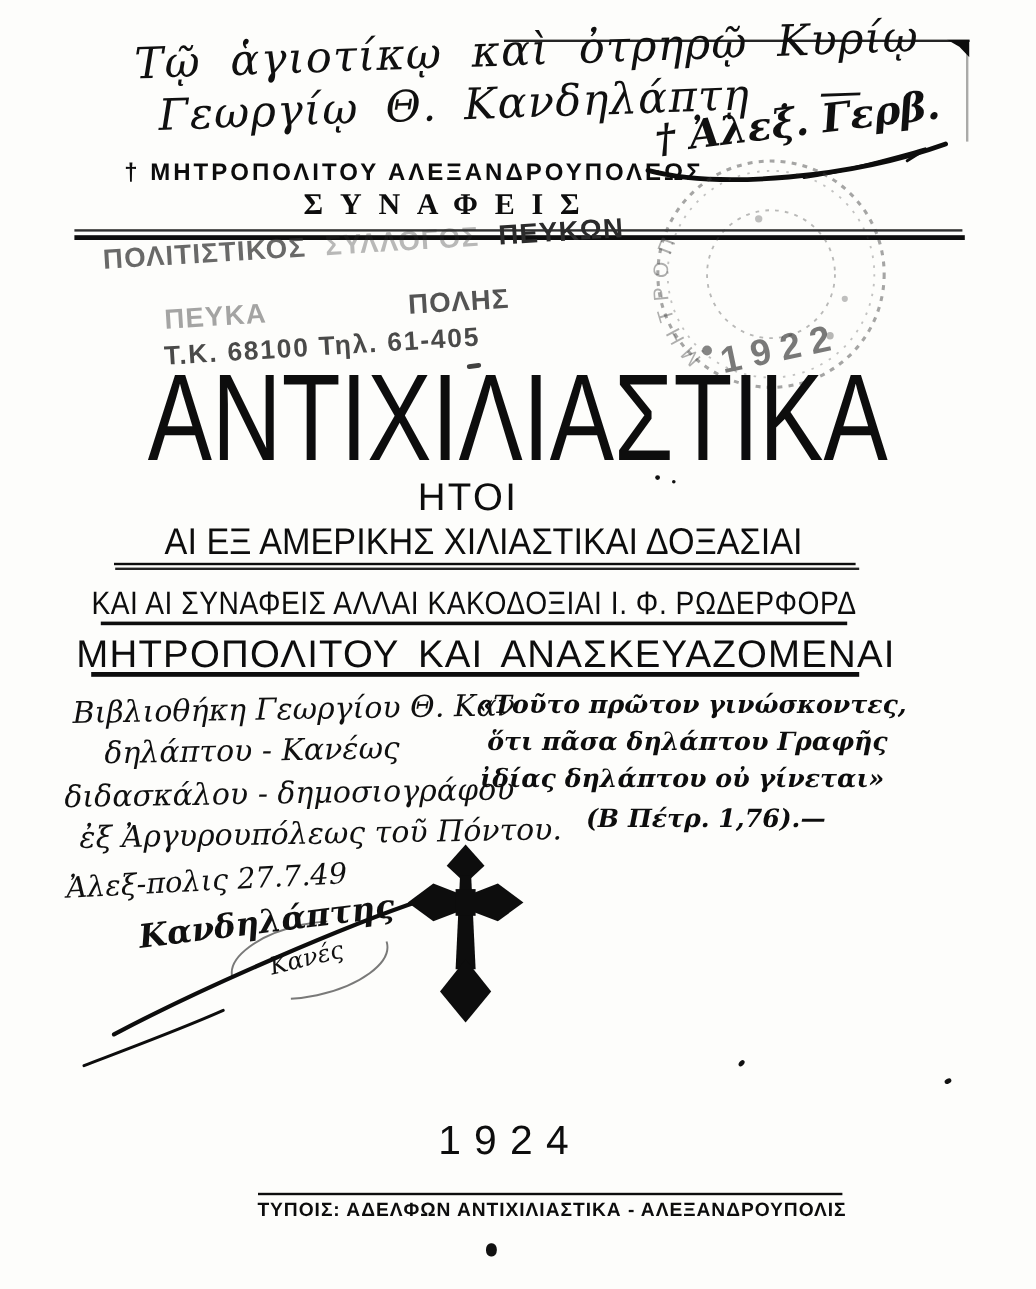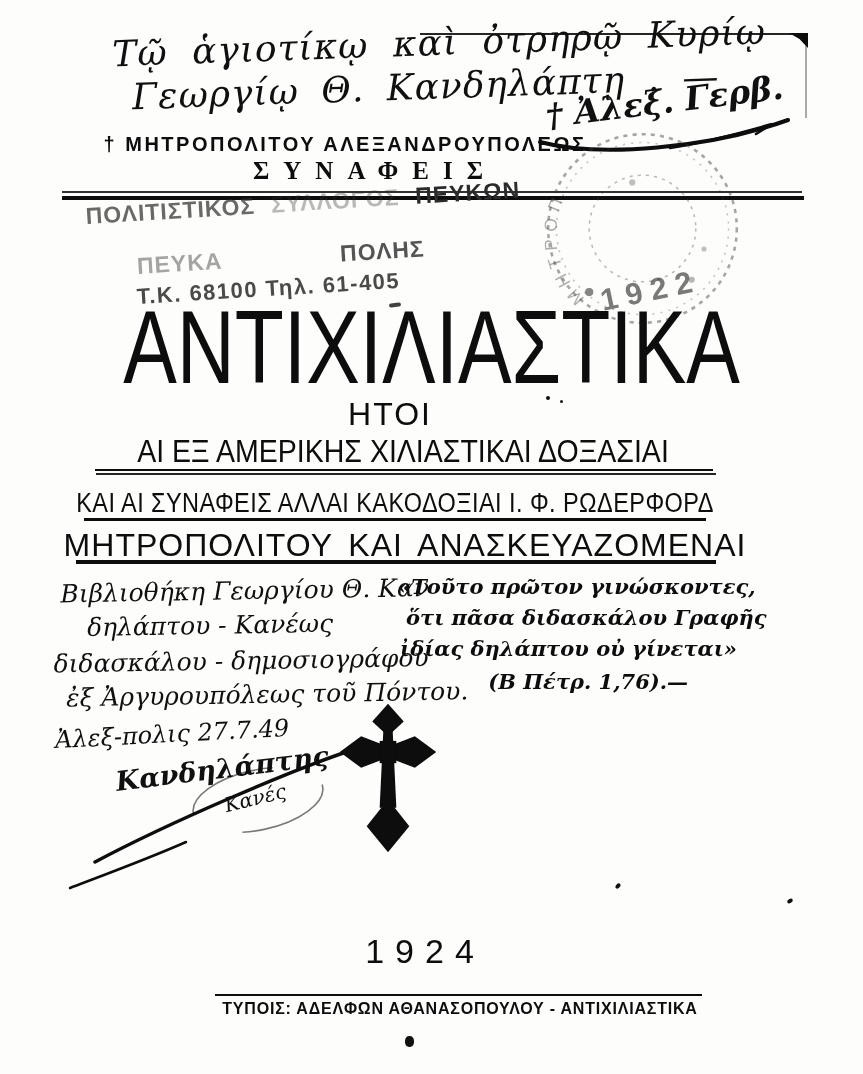--- a/index.html
+++ b/index.html
@@ -132,39 +132,39 @@
   <div class="abs hand sig">Κανδηλάπτης</div>
   <div class="abs hand alias">Κανές</div>
   <svg class="abs" style="left:0;top:690px;width:480px;height:230px;" viewBox="0 0 480 230">
     <path d="M95,172 C170,132 292,80 352,60" fill="none" stroke="#0d0d0d" stroke-width="3.5" stroke-linecap="round"></path>
     <path d="M70,198 C96,188 150,168 186,152" fill="none" stroke="#0d0d0d" stroke-width="2.5" stroke-linecap="round"></path>
     <ellipse cx="258" cy="110" rx="66" ry="30" transform="rotate(-12 258 110)" fill="none" stroke="#0d0d0d" stroke-width="1.6" stroke-dasharray="100 55" opacity=".55"></ellipse>
   </svg>
 
   <div class="abs quote">
     <div class="q1">«Τοῦτο πρῶτον γινώσκοντες,</div>
-    <div class="q2">ὅτι πᾶσα διδασκάλου Γραφῆς</div>
+    <div class="q2">ὅτι πᾶσα δηλάπτου Γραφῆς</div>
     <div class="q3">ἰδίας δηλάπτου οὐ γίνεται»</div>
     <div class="q4">(Β Πέτρ. 1,76).—</div>
   </div>
 
   <svg class="abs" style="left:337px;top:702px;width:102px;height:152px;" viewBox="0 0 110 160">
     <g fill="#0d0d0d">
       <polygon points="55,0 72,19 58,32 52,32 38,19"></polygon>
       <polygon points="50,28 60,28 64,112 46,112"></polygon>
       <polygon points="55,103 78,132 55,160 32,132"></polygon>
       <polygon points="3,52 26,35 52,45 52,59 26,69"></polygon>
       <polygon points="107,52 84,35 58,45 58,59 84,69"></polygon>
       <rect x="46" y="40" width="18" height="24"></rect>
     </g>
   </svg>
 
   <div class="center-line printed year">1924</div>
   <div class="rule" style="left:215px;top:994px;width:487px;height:2px;"></div>
-  <div class="center-line printed printer">ΤΥΠΟΙΣ: ΑΔΕΛΦΩΝ ΑΘΑΝΑΣΟΠΟΥΛΟΥ - ΑΝΤΙΧΙΛΙΑΣΤΙΚΑ</div>
+  <div class="center-line printed printer">ΤΥΠΟΙΣ: ΑΔΕΛΦΩΝ ΑΝΤΙΧΙΛΙΑΣΤΙΚΑ - ΑΛΕΞΑΝΔΡΟΥΠΟΛΙΣ</div>
 
   <div class="speck" style="left:405px;top:1036px;width:9px;height:11px;border-radius:45%;"></div>
   <div class="speck" style="left:616px;top:883px;width:4px;height:6px;transform:rotate(40deg);"></div>
   <div class="speck" style="left:787px;top:899px;width:6px;height:4px;transform:rotate(-30deg);"></div>
   <div class="speck" style="left:546px;top:396px;width:4px;height:4px;"></div>
   <div class="speck" style="left:560px;top:400px;width:3px;height:3px;"></div>
   <div class="speck" style="left:389px;top:303px;width:12px;height:4px;border-radius:2px;transform:rotate(-8deg);opacity:.8;"></div>
 </div>
 
 </body></html>

